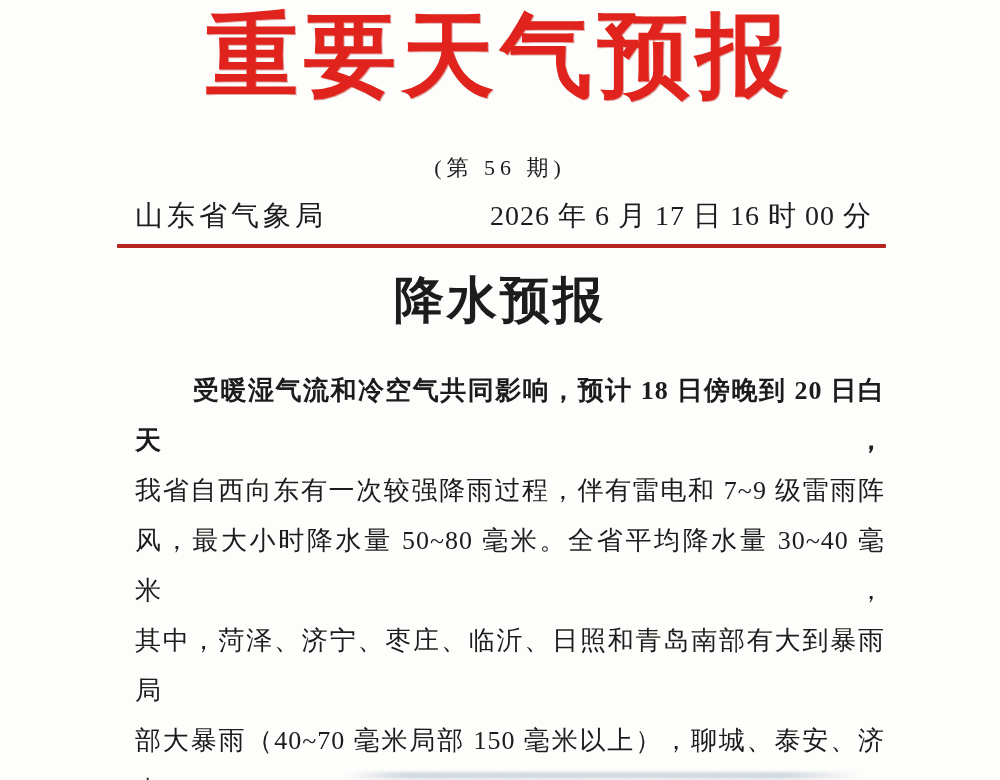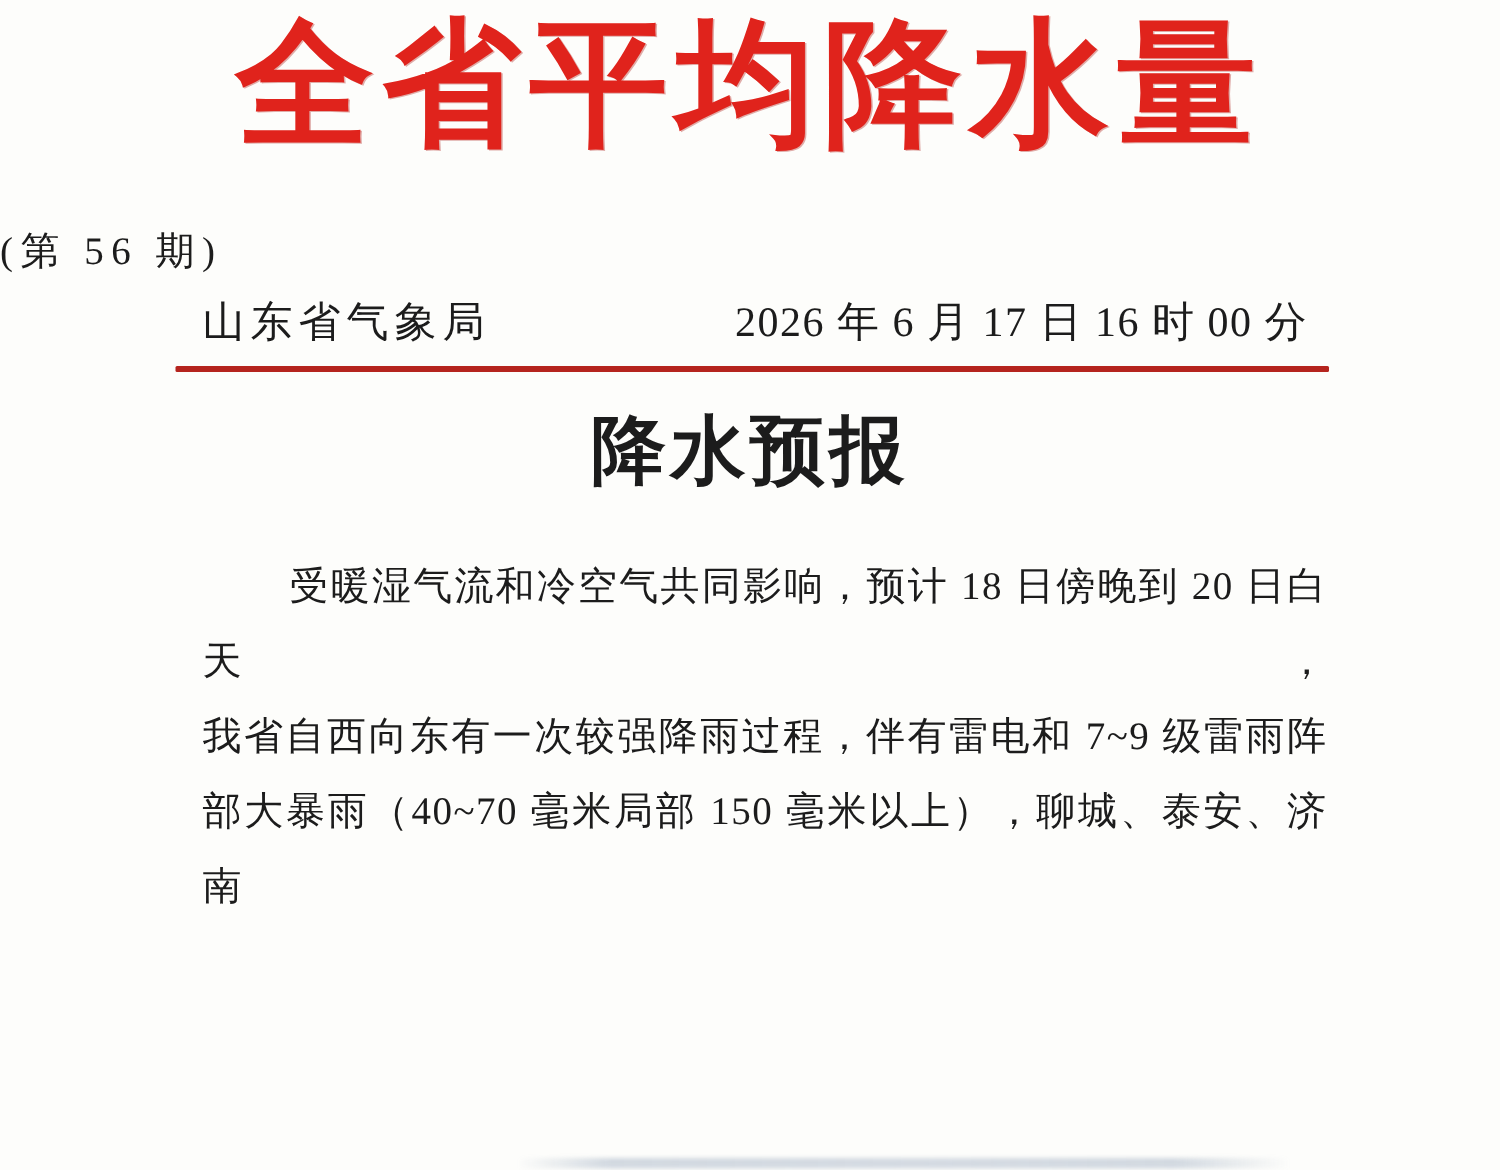--- a/index.html
+++ b/index.html
@@ -27,21 +27,22 @@
     font-size: 92px;
     font-weight: 700;
     line-height: 104px;
     letter-spacing: 6px;
     color: var(--title-red);
     text-shadow: 1px 1px 0 rgba(170, 20, 15, 0.35);
     white-space: nowrap;
   }
   .issue-line {
     margin-top: 44px;
-    font-size: 26px;
+    text-align: center;
+    font-size: 22px;
     line-height: 32px;
     letter-spacing: 5px;
     font-weight: 500;
   }
   .meta-row {
     margin: 14px 128px 0 135px;
     display: flex;
     justify-content: space-between;
     align-items: baseline;
     font-size: 28px;
@@ -70,21 +71,21 @@
     margin-left: 135px;
     width: 750px;
     font-size: 26px;
     line-height: 50px;
   }
   .para-line {
     text-align: justify;
     text-align-last: justify;
     letter-spacing: 1px;
   }
-  .para-line.first { text-indent: 58px; }
+  .para-line.first { text-indent: 58px; font-weight: bold; }
   .scan-artifact {
     position: absolute;
     left: 345px;
     bottom: 1px;
     width: 515px;
     height: 7px;
     background: linear-gradient(90deg,
       rgba(130,150,175,0) 0%,
       rgba(130,150,175,0.35) 12%,
       rgba(120,140,170,0.3) 55%,
@@ -92,35 +93,37 @@
       rgba(130,150,175,0) 100%);
     filter: blur(1.5px);
     border-radius: 3px;
   }
 </style>
 </head>
 <body>
 
 <div class="page">
 
-  <div class="doc-title">全省平均降水量</div>
+  <div class="doc-title">重要天气预报</div>
 
   <div class="issue-line">(第 56 期)</div>
 
   <div class="meta-row">
     <span class="agency">山东省气象局</span>
     <span class="datetime">2026 年 6 月 17 日 16 时 00 分</span>
   </div>
 
   <div class="header-rule"></div>
 
   <div class="section-title">降水预报</div>
 
   <div class="body-text">
     <div class="para-line first">受暖湿气流和冷空气共同影响，预计 18 日傍晚到 20 日白天，</div>
     <div class="para-line">我省自西向东有一次较强降雨过程，伴有雷电和 7~9 级雷雨阵</div>
+    <div class="para-line">风，最大小时降水量 50~80 毫米。全省平均降水量 30~40 毫米，</div>
+    <div class="para-line">其中，菏泽、济宁、枣庄、临沂、日照和青岛南部有大到暴雨局</div>
     <div class="para-line">部大暴雨（40~70 毫米局部 150 毫米以上），聊城、泰安、济南</div>
 
   </div>
 
   <div class="scan-artifact"></div>
 
 </div>
 
 </body></html>

